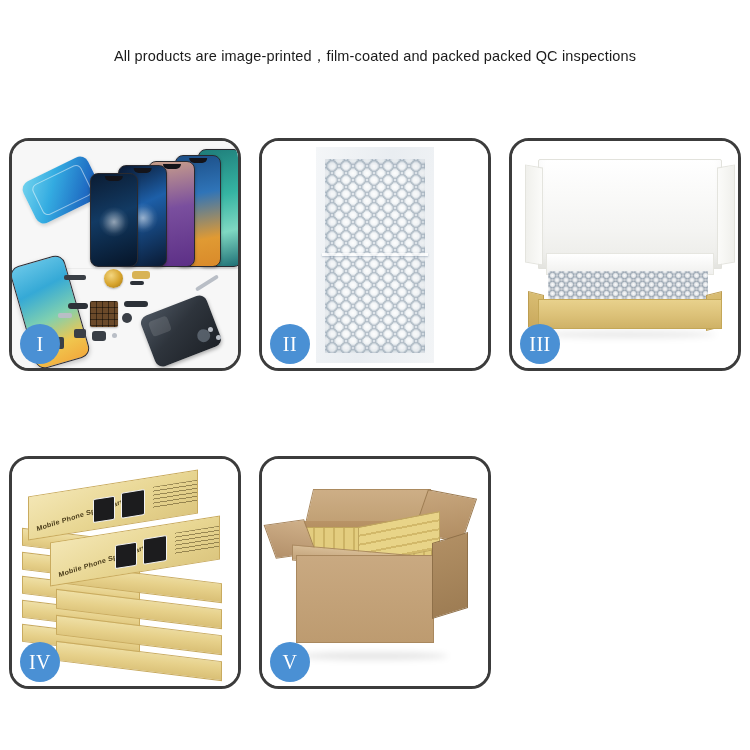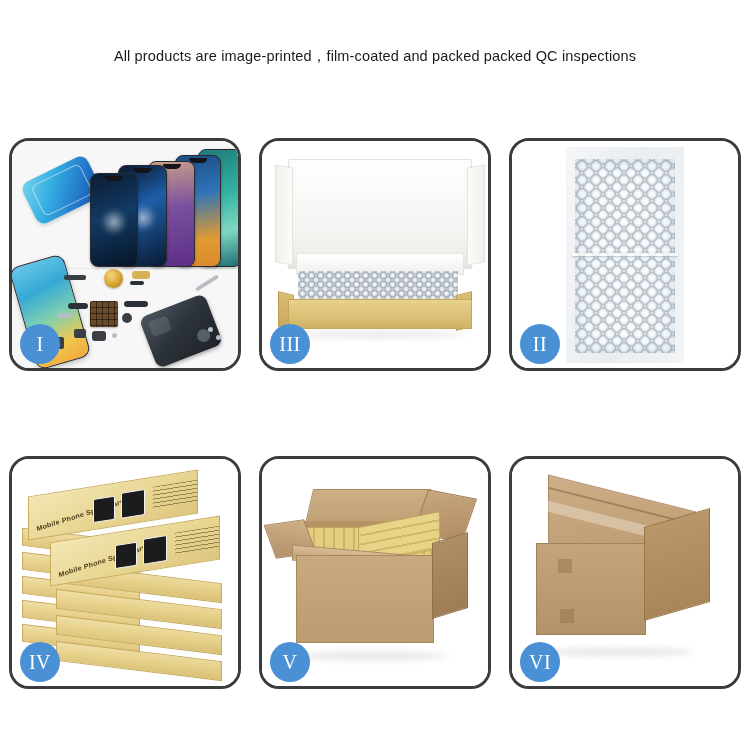--- a/index.html
+++ b/index.html
@@ -465,40 +465,40 @@
       <div class="part lt" style="left:100px;top:192px;width:5px;height:5px;border-radius:50%;"></div>
       <div class="part lt" style="left:196px;top:186px;width:5px;height:5px;border-radius:50%;"></div>
       <div class="part lt" style="left:204px;top:194px;width:5px;height:5px;border-radius:50%;"></div>
       <div class="part lt" style="left:182px;top:140px;width:26px;height:4px;transform:rotate(-32deg);"></div>
       <div class="part" style="left:44px;top:196px;width:8px;height:12px;border-radius:2px;"></div>
     </div>
     <div class="badge">I</div>
   </div>
 
   <div class="panel">
+    <div class="panel-inner p2">
+      <div class="wrap-outer">
+        <div class="bubbles"></div>
+        <div class="wrap-seam"></div>
+      </div>
+    </div>
+    <div class="badge">II</div>
+  </div>
+
+  <div class="panel">
     <div class="panel-inner p3">
       <div class="box3-shadow"></div>
       <div class="box3-lid"></div>
       <div class="box3-foam"></div>
       <div class="box3-bubbles"></div>
       <div class="box3-lflap"></div>
       <div class="box3-rflap"></div>
       <div class="box3-front"></div>
     </div>
     <div class="badge">III</div>
-  </div>
-
-  <div class="panel">
-    <div class="panel-inner p2">
-      <div class="wrap-outer">
-        <div class="bubbles"></div>
-        <div class="wrap-seam"></div>
-      </div>
-    </div>
-    <div class="badge">II</div>
   </div>
 
   <div class="panel">
     <div class="panel-inner p4">
       <div class="stack">
 
         <div class="sbox" style="left:2px;top:58px;width:116px;height:16px;transform:skewY(7deg);"></div>
         <div class="sbox" style="left:2px;top:82px;width:116px;height:16px;transform:skewY(7deg);"></div>
         <div class="sbox" style="left:2px;top:106px;width:116px;height:16px;transform:skewY(7deg);"></div>
         <div class="sbox" style="left:2px;top:130px;width:116px;height:16px;transform:skewY(7deg);"></div>
@@ -541,27 +541,14 @@
       <div class="c5-contents"></div>
       <div class="c5-contents2"></div>
       <div class="c5-flap-left"></div>
       <div class="c5-flap-front"></div>
       <div class="c5-body"></div>
       <div class="c5-rightface"></div>
     </div>
     <div class="badge">V</div>
   </div>
 
-  <div class="panel">
-    <div class="panel-inner p6">
-      <div class="c6-shadow"></div>
-      <div class="c6-top"></div>
-      <div class="c6-tape-seam"></div>
-      <div class="c6-tape-top"></div>
-      <div class="c6-front"></div>
-      <div class="c6-right"></div>
-      <div class="c6-tab1"></div>
-      <div class="c6-tab2"></div>
-    </div>
-    <div class="badge">VI</div>
-  </div>
 
 </div>
 
 </body></html>

